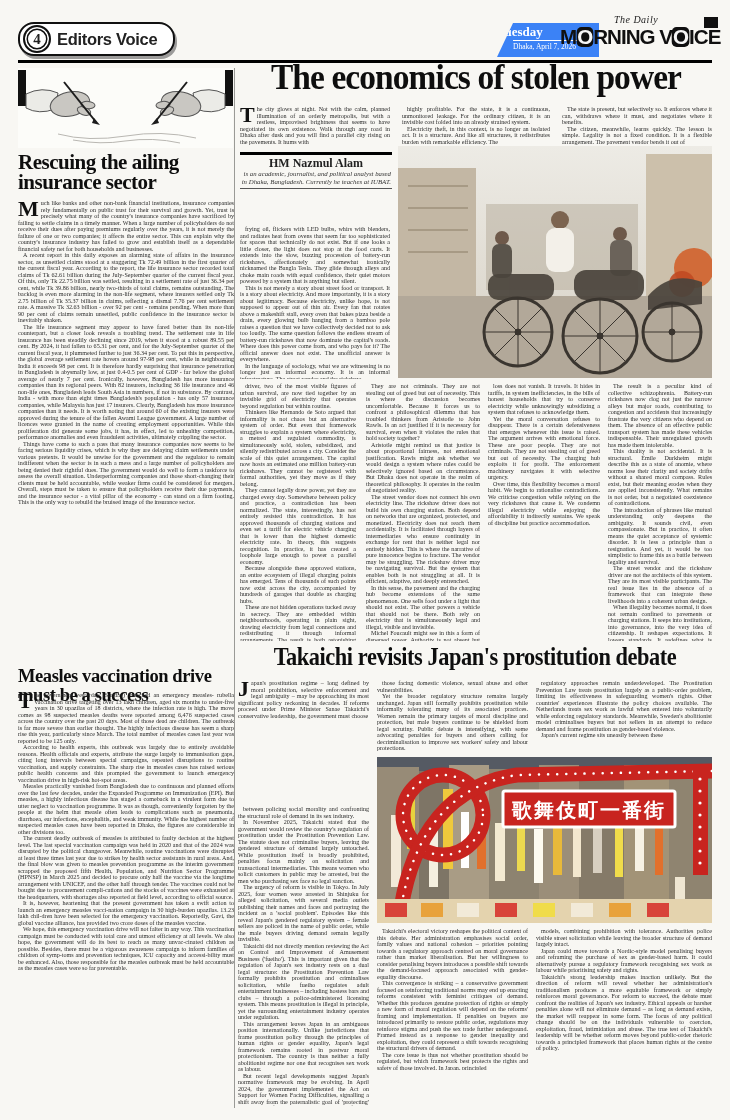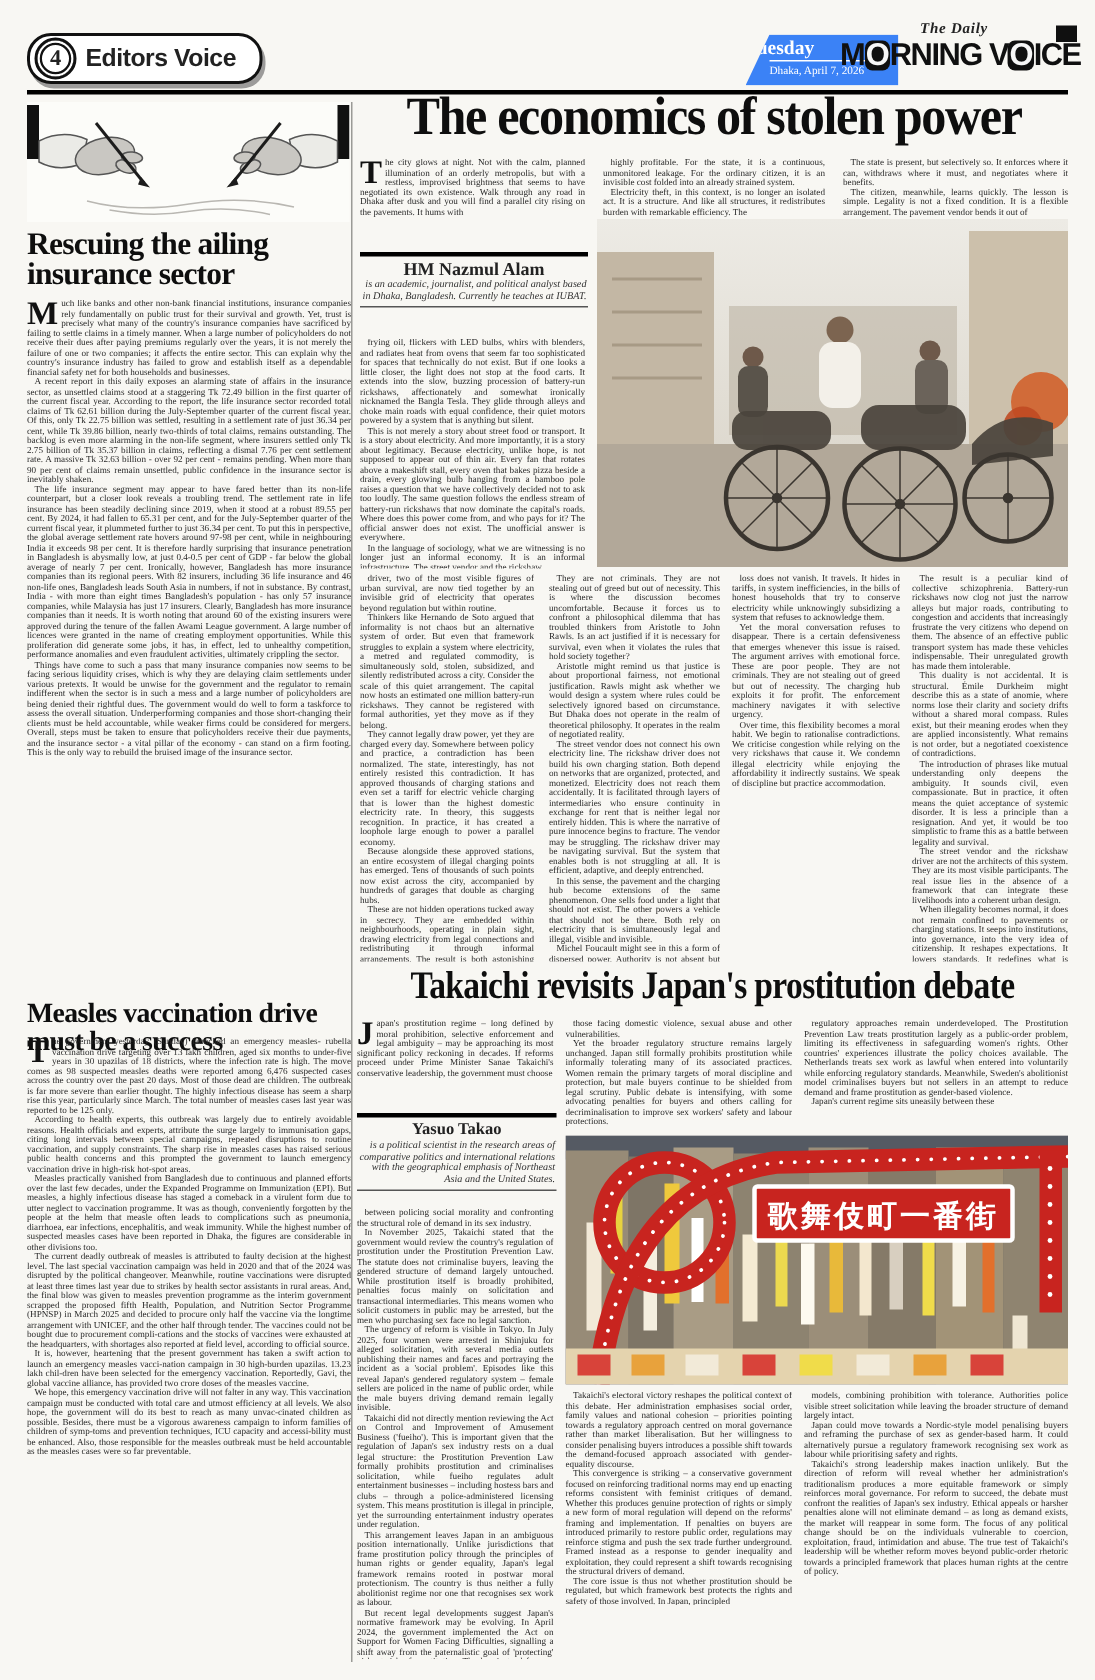--- a/index.html
+++ b/index.html
@@ -15,21 +15,21 @@
   .pill{left:18px;top:22px;display:flex;align-items:center;gap:6px;background:#fff;
         border:2px solid #111;border-radius:16px;padding:1px 16px 1px 3px;box-shadow:2px 3px 0 rgba(80,80,80,.55);}
   .pill .num{width:24px;height:24px;border:2.5px solid #111;border-radius:50%;box-shadow:inset 0 0 0 1.5px #fff, inset 0 0 0 3px #111;
         display:flex;align-items:center;justify-content:center;font-weight:bold;font-size:15px;font-family:"Liberation Serif",serif;}
   .pill .lbl{font-family:"Liberation Sans",sans-serif;font-weight:bold;font-size:16.5px;letter-spacing:-0.3px;}
   .datebox{left:497px;top:23px;width:102px;height:34px;background:#3b82f6;color:#fff;
         clip-path:polygon(16px 0,100% 0,100% 100%,0 100%);}
   .datebox .day{font-weight:bold;font-size:13px;line-height:17px;font-family:"Liberation Serif",serif;}
   .datebox .dl{font-size:7.5px;line-height:12px;border-top:1px solid #fff;margin:0 8px 0 16px;}
   .masthead{left:560px;top:15px;width:152px;text-align:center;}
-  .md-top{font-size:10px;font-weight:bold;font-style:italic;letter-spacing:.5px;line-height:10px;}
+  .md-top{font-size:10px;font-weight:normal;font-style:italic;letter-spacing:.5px;line-height:10px;}
   .md-main{font-family:"Liberation Sans",sans-serif;font-weight:bold;font-size:21px;line-height:23px;
         letter-spacing:-1px;white-space:nowrap;color:#101010;transform:scaleX(.98);transform-origin:left;}
   .md-main .o{display:inline-block;background:#101010;color:#f7f7f7;border-radius:5px;padding:0 1px;line-height:20px;}
   .md-tag{position:absolute;right:-6px;top:2px;width:14px;height:11px;background:#101010;}
   .hrule{left:18px;top:60px;width:694px;height:3px;background:#000;}
   .vrule{left:234px;top:68px;width:1px;height:1040px;background:#9a9a96;}
   
   .hl{font-weight:bold;color:#0e0e0e;font-family:"Liberation Serif",serif;}
   .ins-title{left:18px;top:152px;width:216px;font-size:21px;line-height:20px;letter-spacing:-0.5px;}
   .mea-title{left:18px;top:648px;width:216px;font-size:18.5px;line-height:19px;letter-spacing:-0.4px;margin-top:19px;}
@@ -127,21 +127,21 @@
     </div>
   <div class="abs txt" style="left:402px;top:106px;width:148px;height:43px;">
       <p class="para">highly profitable. For the state, it is a continuous, unmonitored leakage. For the ordinary citizen, it is an invisible cost folded into an already strained system.</p>
       <p class="para">Electricity theft, in this context, is no longer an isolated act. It is a structure. And like all structures, it redistributes burden with remarkable efficiency. The</p>
     </div>
   <div class="abs txt" style="left:562px;top:106px;width:150px;height:43px;">
       <p class="para">The state is present, but selectively so. It enforces where it can, withdraws where it must, and negotiates where it benefits.</p>
       <p class="para">The citizen, meanwhile, learns quickly. The lesson is simple. Legality is not a fixed condition. It is a flexible arrangement. The pavement vendor bends it out of</p>
     </div>
 
-  <div class="abs byline" style="left:240px;top:168px;width:150px;">
+  <div class="abs byline" style="left:240px;top:152px;width:150px;">
     <div class="name">HM Nazmul Alam</div>
     <div class="bio">is an academic, journalist, and political analyst based in Dhaka, Bangladesh. Currently he teaches at IUBAT.</div>
   </div>
 
   <div class="abs txt" style="left:240px;top:226px;width:150px;height:153px;">
       <p class="para">frying oil, flickers with LED bulbs, whirs with blenders, and radiates heat from ovens that seem far too sophisticated for spaces that technically do not exist. But if one looks a little closer, the light does not stop at the food carts. It extends into the slow, buzzing procession of battery-run rickshaws, affectionately and somewhat ironically nicknamed the Bangla Tesla. They glide through alleys and choke main roads with equal confidence, their quiet motors powered by a system that is anything but silent.</p>
       <p class="para">This is not merely a story about street food or transport. It is a story about electricity. And more importantly, it is a story about legitimacy. Because electricity, unlike hope, is not supposed to appear out of thin air. Every fan that rotates above a makeshift stall, every oven that bakes pizza beside a drain, every glowing bulb hanging from a bamboo pole raises a question that we have collectively decided not to ask too loudly. The same question follows the endless stream of battery-run rickshaws that now dominate the capital's roads. Where does this power come from, and who pays for it? The official answer does not exist. The unofficial answer is everywhere.</p>
       <p class="para">In the language of sociology, what we are witnessing is no longer just an informal economy. It is an informal infrastructure. The street vendor and the rickshaw</p>
     </div>
 
@@ -231,24 +231,20 @@
       <p class="para">The street vendor and the rickshaw driver are not the architects of this system. They are its most visible participants. The real issue lies in the absence of a framework that can integrate these livelihoods into a coherent urban design.</p>
       <p class="para">When illegality becomes normal, it does not remain confined to pavements or charging stations. It seeps into institutions, into governance, into the very idea of citizenship. It reshapes expectations. It lowers standards. It redefines what is acceptable. The question is not whether these systems should exist. They already do. The question is whether they can be transformed into something that does not rely on quiet illegality to function.</p>
     </div>
 
   <div class="abs hl tk-title">Takaichi revisits Japan's prostitution debate</div>
 
   <div class="abs txt" style="left:238px;top:680px;width:131px;height:60px;">
       <p class="para lead"><span class="dropcap big">J</span>apan's prostitution regime – long defined by moral prohibition, selective enforcement and legal ambiguity – may be approaching its most significant policy reckoning in decades. If reforms proceed under Prime Minister Sanae Takaichi's conservative leadership, the government must choose</p>
     </div>
 
-  <div class="abs byline" style="left:238px;top:742px;width:131px;">
-    <div class="name" style="font-size:11px;">Yasuo Takao</div>
-    <div class="bio">is a political scientist in the research areas of comparative politics and international relations with the geographical emphasis of Northeast Asia and the United States.</div>
-  </div>
 
   <div class="abs txt" style="left:238px;top:806px;width:131px;height:300px;">
       <p class="para">between policing social morality and confronting the structural role of demand in its sex industry.</p>
       <p class="para">In November 2025, Takaichi stated that the government would review the country's regulation of prostitution under the Prostitution Prevention Law. The statute does not criminalise buyers, leaving the gendered structure of demand largely untouched. While prostitution itself is broadly prohibited, penalties focus mainly on solicitation and transactional intermediaries. This means women who solicit customers in public may be arrested, but the men who purchasing sex face no legal sanction.</p>
       <p class="para">The urgency of reform is visible in Tokyo. In July 2025, four women were arrested in Shinjuku for alleged solicitation, with several media outlets publishing their names and faces and portraying the incident as a 'social problem'. Episodes like this reveal Japan's gendered regulatory system – female sellers are policed in the name of public order, while the male buyers driving demand remain legally invisible.</p>
       <p class="para">Takaichi did not directly mention reviewing the Act on Control and Improvement of Amusement Business ('fueiho'). This is important given that the regulation of Japan's sex industry rests on a dual legal structure: the Prostitution Prevention Law formally prohibits prostitution and criminalises solicitation, while fueiho regulates adult entertainment businesses – including hostess bars and clubs – through a police-administered licensing system. This means prostitution is illegal in principle, yet the surrounding entertainment industry operates under regulation.</p>
       <p class="para">This arrangement leaves Japan in an ambiguous position internationally. Unlike jurisdictions that frame prostitution policy through the principles of human rights or gender equality, Japan's legal framework remains rooted in postwar moral protectionism. The country is thus neither a fully abolitionist regime nor one that recognises sex work as labour.</p>
       <p class="para">But recent legal developments suggest Japan's normative framework may be evolving. In April 2024, the government implemented the Act on Support for Women Facing Difficulties, signalling a shift away from the paternalistic goal of 'protecting' girls at risk of prostitution. The law instead focuses on helping women live safely and independently, expanding support for</p>
     </div>
 

